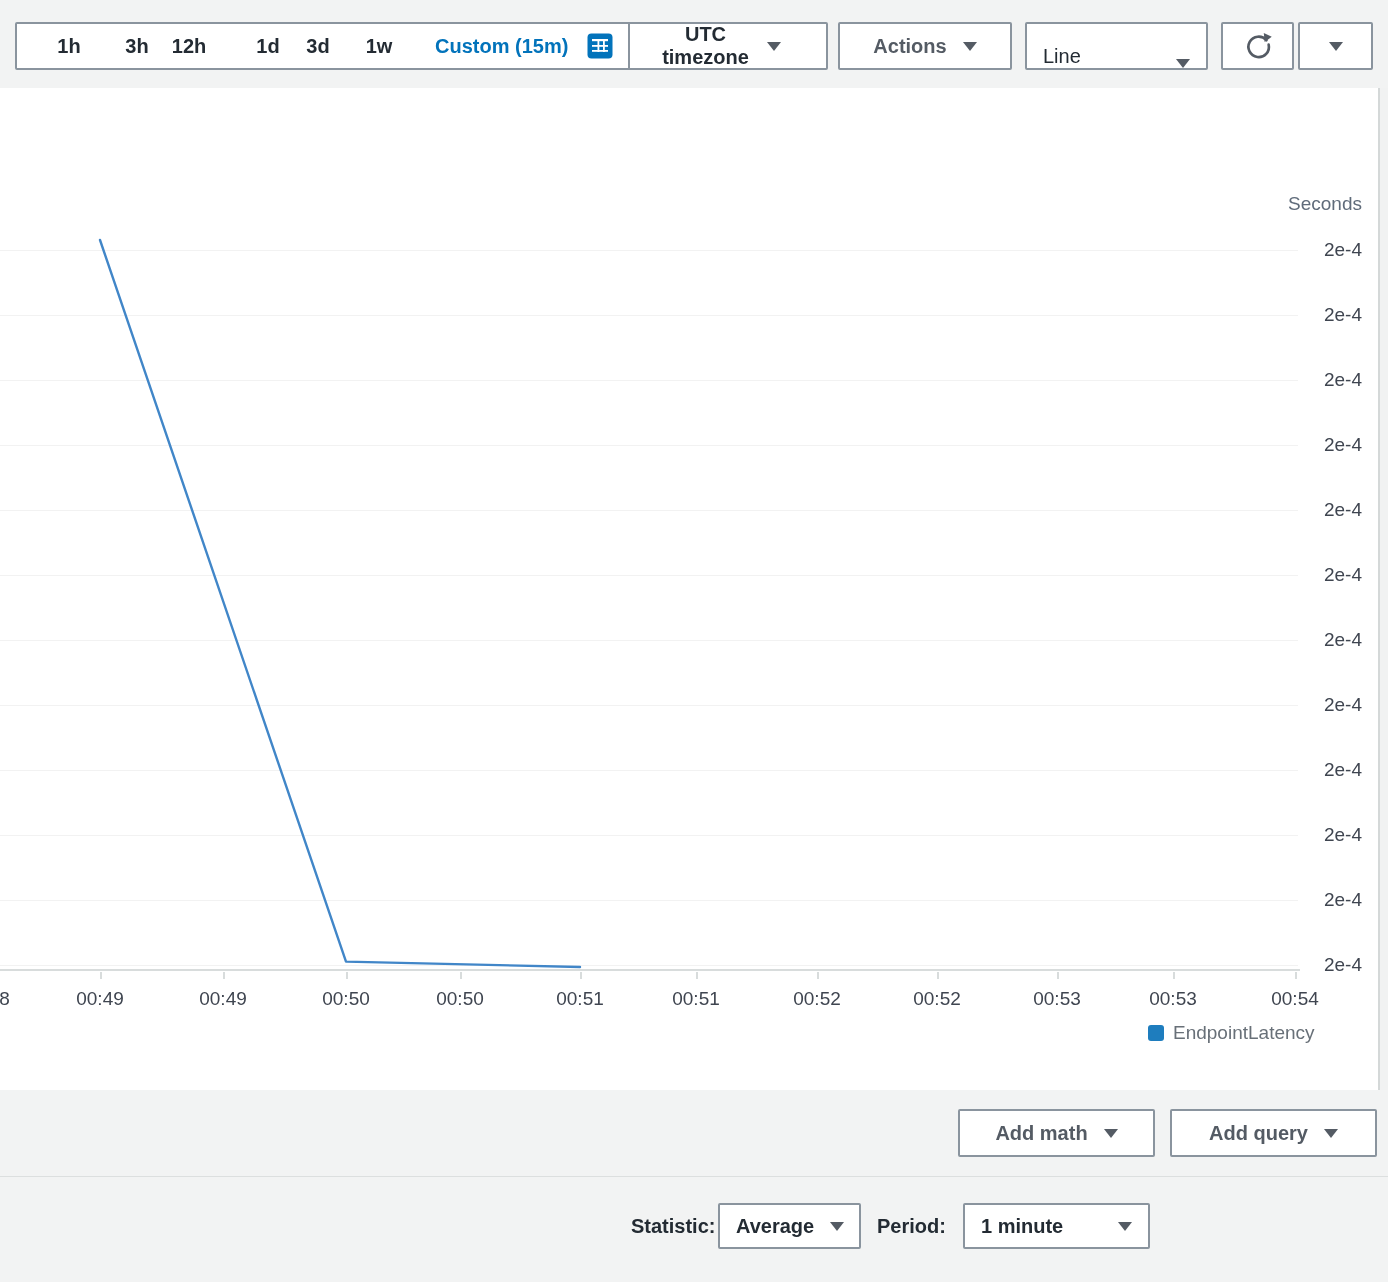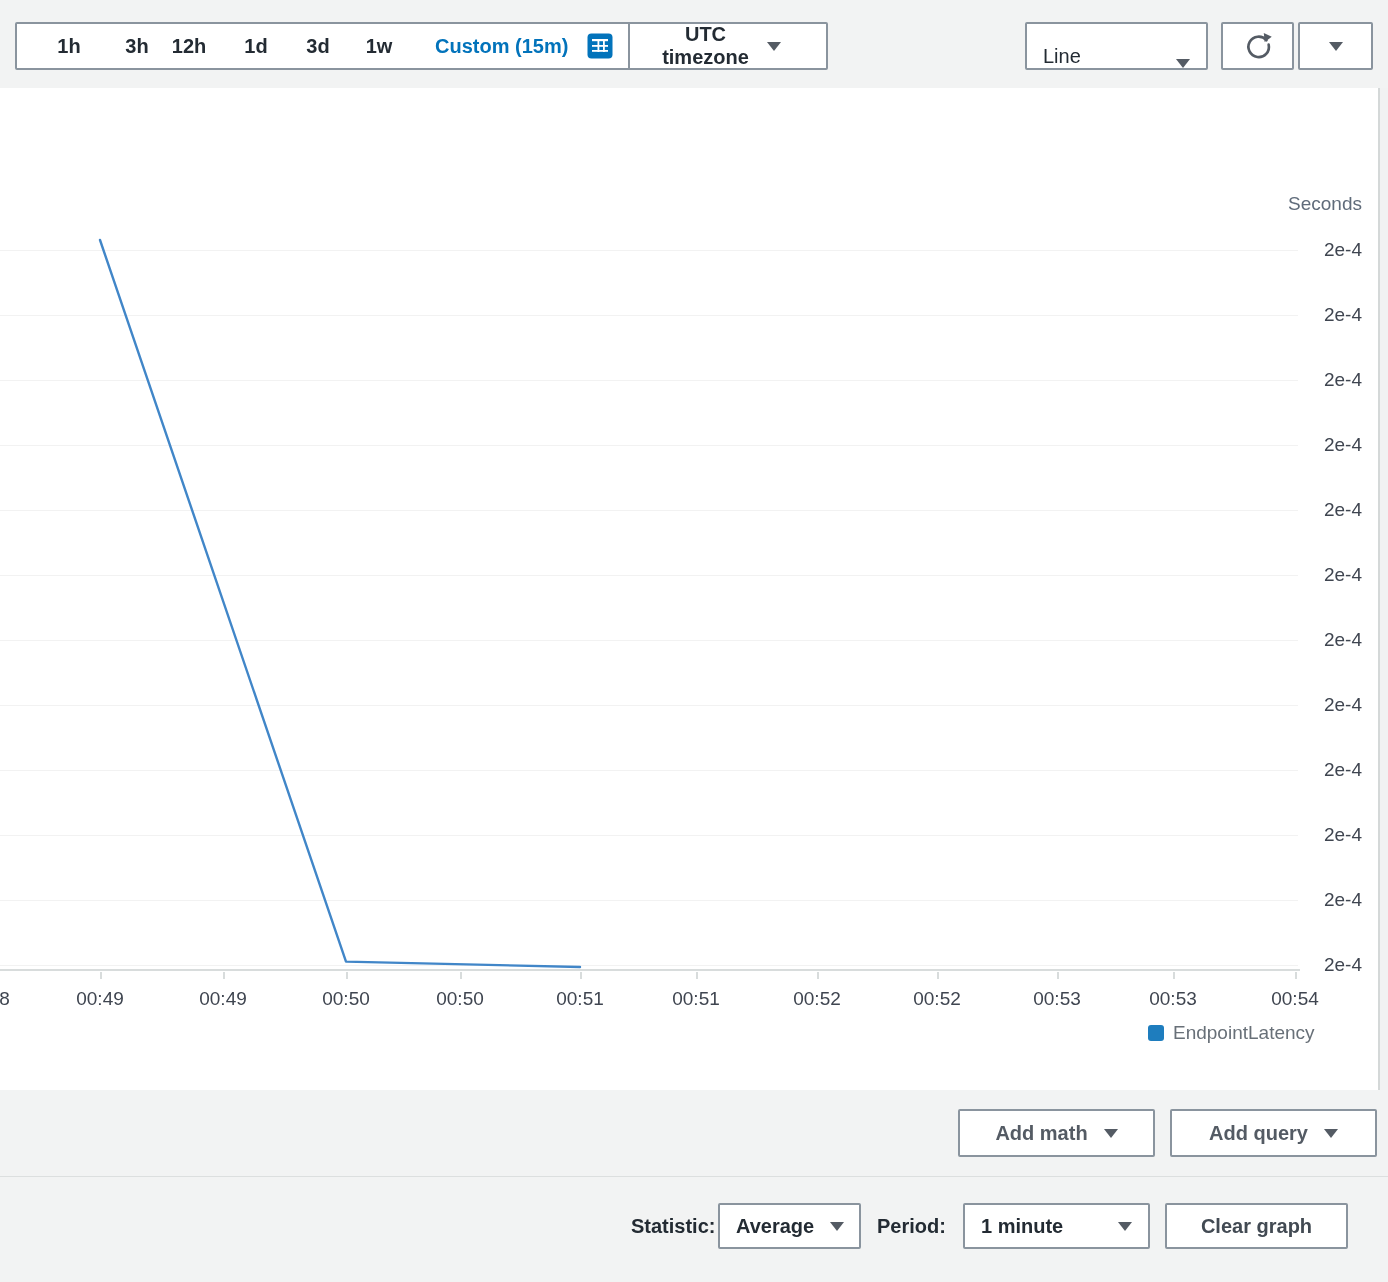--- a/index.html
+++ b/index.html
@@ -73,39 +73,43 @@
 </head>
 <body>
 
 <div class="page">
 
   <div class="toolbar">
     <div class="range-group">
       <span class="range-item" style="left:52px">1h</span>
       <span class="range-item" style="left:120px">3h</span>
       <span class="range-item" style="left:172px">12h</span>
-      <span class="range-item" style="left:239px">1d</span>
+      <span class="range-item" style="left:251px">1d</span>
       <span class="range-item" style="left:301px">3d</span>
       <span class="range-item" style="left:362px">1w</span>
       <span class="range-custom">Custom (15m)</span>
       <svg class="cal-icon" viewBox="0 0 26 26">
         <rect x="0.5" y="0.5" width="25" height="25" rx="4" fill="#0273bb"></rect>
         <rect x="5" y="6" width="16" height="2.2" fill="#ffffff"></rect>
         <rect x="5" y="12" width="16" height="1.8" fill="#ffffff"></rect>
         <rect x="5" y="17" width="16" height="1.8" fill="#ffffff"></rect>
         <rect x="10.5" y="6" width="1.8" height="13" fill="#ffffff"></rect>
         <rect x="16" y="6" width="1.8" height="13" fill="#ffffff"></rect>
       </svg>
       <span class="vdiv"></span>
       <button class="tz-btn">
         <span>UTC timezone</span>
         <span class="caret"></span>
       </button>
     </div>
 
+    <button class="tbtn actions-btn">
+      <span>Actions</span>
+      <span class="caret"></span>
+    </button>
 
     <button class="tbtn line-select">
       <span>Line</span>
       <span class="caret"></span>
     </button>
 
     <button class="tbtn refresh-btn">
       <svg width="32" height="32" viewBox="0 0 36 36">
         <path d="M 27.5 11.5 A 11.5 11.5 0 1 0 30 16.5" fill="none" stroke="#545b64" stroke-width="3" stroke-linecap="round"></path>
         <polygon points="24.5,3.5 33.5,7.5 25.5,13.5" fill="#545b64"></polygon>
@@ -196,18 +200,15 @@
       <span>Average</span>
       <span class="caret"></span>
     </button>
 
     <span class="field-label period-label">Period:</span>
     <button class="bbtn select-box period-select">
       <span>1 minute</span>
       <span class="caret"></span>
     </button>
 
-    <button class="bbtn clear-btn">
-      <span>Clear graph</span>
-    </button>
   </div>
 
 </div>
 
 </body></html>

